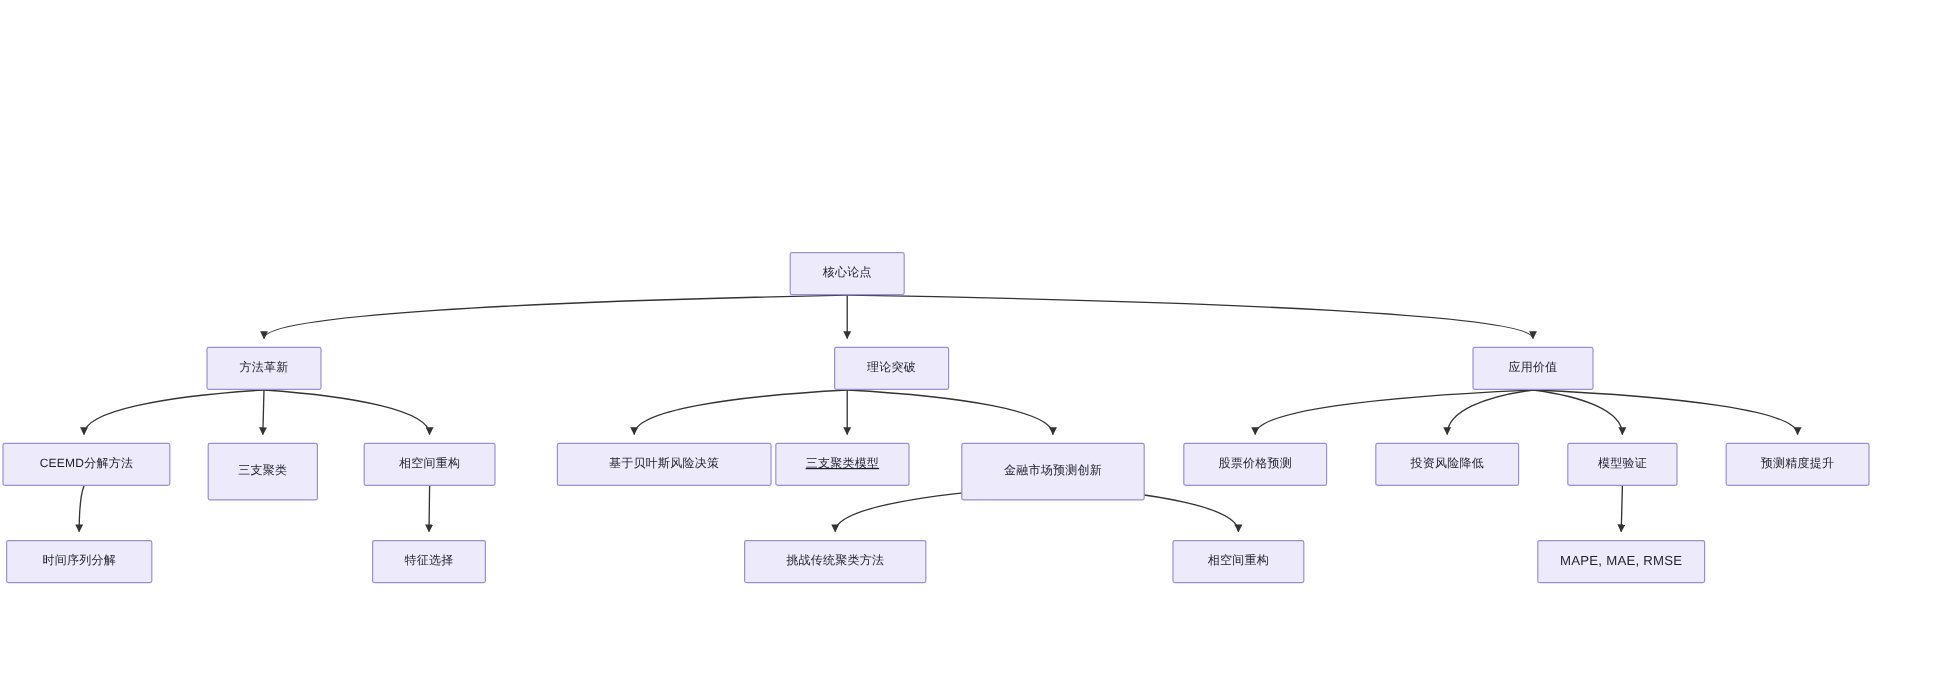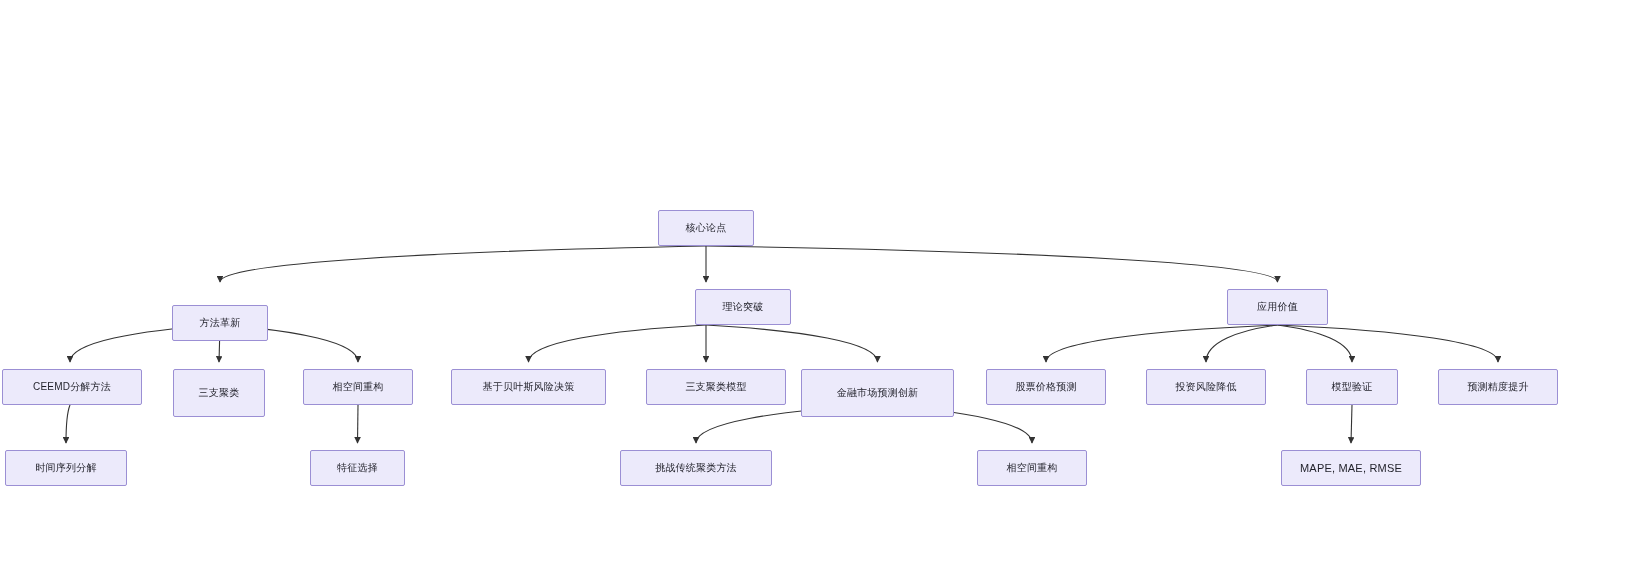--- a/index.html
+++ b/index.html
@@ -82,42 +82,42 @@
         <path class="edge-path" d="M 358 405 L 357.5 443" marker-end="url(#arrow)"></path>
         <path class="edge-path" d="M 877.5 405 C 777.675 410.4, 696 422.75, 696 443" marker-end="url(#arrow)"></path>
         <path class="edge-path" d="M 877.5 405 C 962.475 410.4, 1032 422.75, 1032 443" marker-end="url(#arrow)"></path>
         <path class="edge-path" d="M 1352 405 L 1351 443" marker-end="url(#arrow)"></path>
       </g>
   </svg>
   <div id="nodes-group">
       <div class="node" style="left: 658px; top: 210px; width: 96px; height: 36px;">
         <span class="node-label">核心论点</span>
       </div>
-      <div class="node" style="left: 172px; top: 289px; width: 96px; height: 36px; margin-top: 16px;">
+      <div class="node" style="left: 172px; top: 289px; width: 96px; height: 36px;">
         <span class="node-label">方法革新</span>
       </div>
       <div class="node" style="left: 658px; top: 289px; width: 96px; height: 36px; margin-left: 37px;">
         <span class="node-label">理论突破</span>
       </div>
       <div class="node" style="left: 1227px; top: 289px; width: 101px; height: 36px;">
         <span class="node-label">应用价值</span>
       </div>
       <div class="node" style="left: 2px; top: 369px; width: 140px; height: 36px;">
         <span class="node-label">CEEMD分解方法</span>
       </div>
       <div class="node" style="left: 173px; top: 369px; width: 92px; height: 48px;">
         <span class="node-label">三支聚类</span>
       </div>
       <div class="node" style="left: 303px; top: 369px; width: 110px; height: 36px;">
         <span class="node-label">相空间重构</span>
       </div>
-      <div class="node" style="left: 451px; top: 369px; width: 155px; height: 36px;">
+      <div class="node" style="left: 464px; top: 369px; width: 179px; height: 36px;">
         <span class="node-label">基于贝叶斯风险决策</span>
       </div>
-      <div class="node" style="left: 646px; top: 369px; width: 140px; height: 36px;">
+      <div class="node" style="left: 646px; top: 369px; width: 112px; height: 36px; text-decoration: underline;">
         <span class="node-label">三支聚类模型</span>
       </div>
       <div class="node" style="left: 801px; top: 369px; width: 153px; height: 48px; text-align: center;">
         <span class="node-label">金融市场预测创新</span>
       </div>
       <div class="node" style="left: 986px; top: 369px; width: 120px; height: 36px;">
         <span class="node-label">股票价格预测</span>
       </div>
       <div class="node" style="left: 1146px; top: 369px; width: 120px; height: 36px;">
         <span class="node-label">投资风险降低</span>

